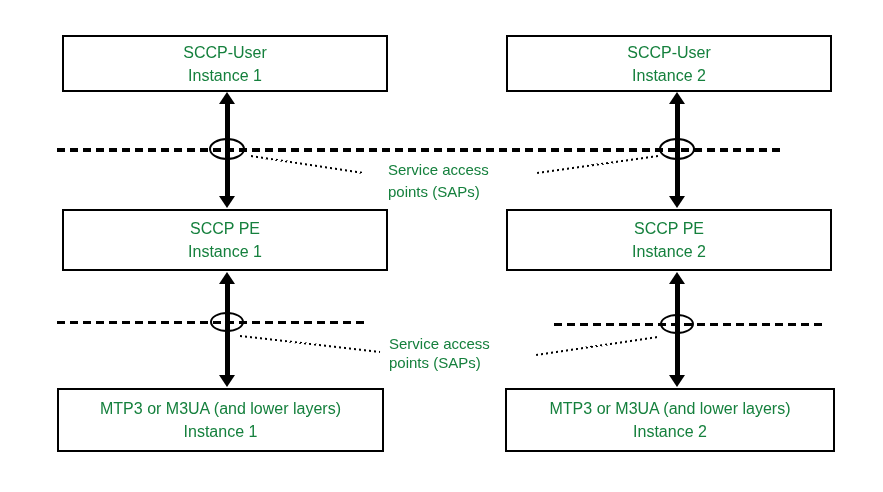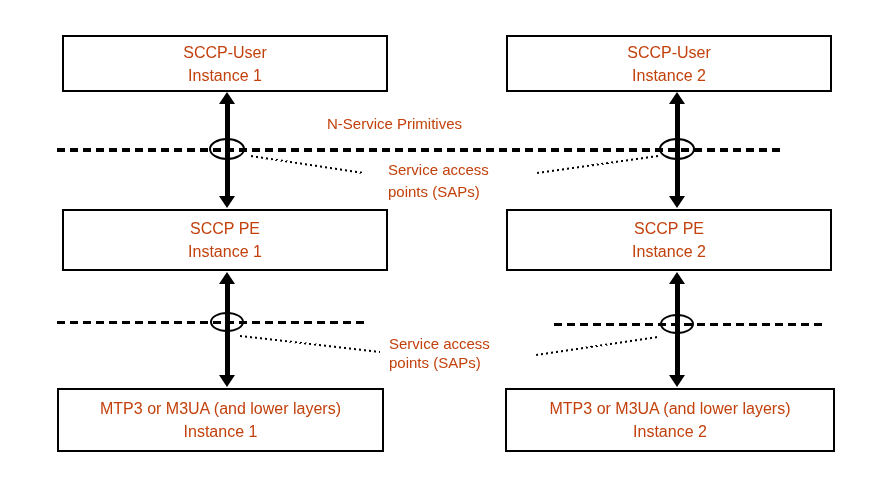--- a/index.html
+++ b/index.html
@@ -6,21 +6,21 @@
     margin: 0;
     padding: 0;
     background: #ffffff;
   }
   .canvas {
     position: relative;
     width: 883px;
     height: 492px;
     background: #ffffff;
     font-family: "Liberation Sans", "DejaVu Sans", sans-serif;
-    color: #c2410c;
+    color: #15803d;
     overflow: hidden;
   }
   
   .pbox {
     position: absolute;
     box-sizing: border-box;
     border: 2px solid #000000;
     background: #ffffff;
     display: flex;
     flex-direction: column;
@@ -153,21 +153,20 @@
   <div class="sap-ellipse" style="left:209px; top:138px; width:36px; height:22px;"></div>
   <div class="sap-ellipse" style="left:659px; top:138px; width:36px; height:22px;"></div>
   <div class="sap-ellipse" style="left:210px; top:312px; width:34px; height:20px;"></div>
   <div class="sap-ellipse" style="left:660px; top:314px; width:34px; height:20px;"></div>
 
   <div class="leader" style="left:251px; top:155px; width:114px; transform:rotate(8.6deg);"></div>
   <div class="leader" style="left:537px; top:172px; width:122px; transform:rotate(-8deg);"></div>
   <div class="leader" style="left:240px; top:335px; width:141px; transform:rotate(6.5deg);"></div>
   <div class="leader" style="left:536px; top:354px; width:123px; transform:rotate(-8.4deg);"></div>
 
-  <div class="lbl" style="left:327px; top:115px;">N-Service Primitives</div>
 
   <div class="lbl two-line-top" style="left:388px; top:159px;">
     <div>Service access</div>
     <div>points (SAPs)</div>
   </div>
 
 
   <div class="lbl two-line-bottom" style="left:389px; top:334px;">
     <div>Service access</div>
     <div>points (SAPs)</div>

